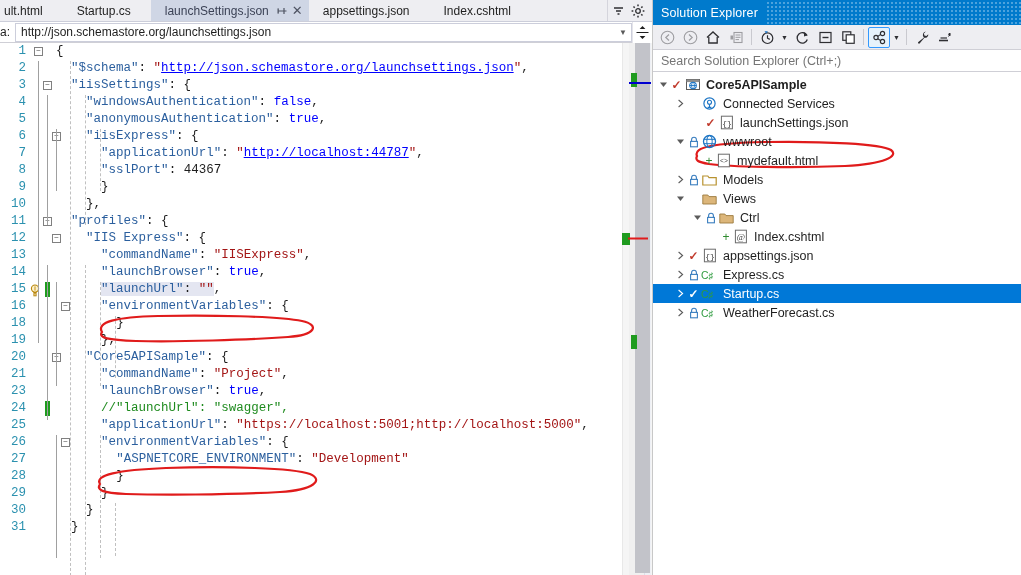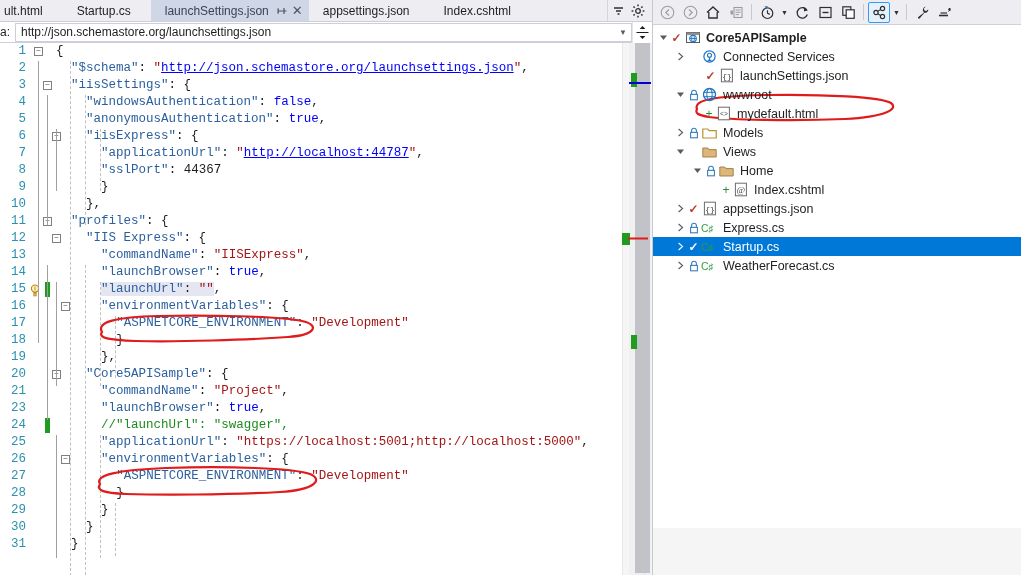--- a/index.html
+++ b/index.html
@@ -505,24 +505,20 @@
               </svg></span>
             <span class="changebar"></span>
             <span class="codetext" style="left: 101.12px;"><span class="t-key sel-hl">"launchUrl"</span><span class="t-punc sel-hl">: </span><span class="t-str sel-hl">""</span><span class="t-punc">,</span></span>
           </div>
           <div class="code-row">
             <span class="ln">16</span>
             <span class="outline" style="left: 61px;"></span>
             <span class="codetext" style="left: 101.12px;"><span class="t-key">"environmentVariables"</span><span class="t-punc">: {</span></span>
           </div>
           <div class="code-row">
-            <span class="ln">17</span>
-            <span class="codetext" style="left: 116.16px;"><span class="t-key">"ASPNETCORE_ENVIRONMENT"</span><span class="t-punc">: </span><span class="t-str">"Development"</span></span>
-          </div>
-          <div class="code-row">
             <span class="ln">18</span>
             <span class="codetext" style="left: 116.16px;"><span class="t-brace">}</span></span>
           </div>
           <div class="code-row">
             <span class="ln">19</span>
             <span class="codetext" style="left: 101.12px;"><span class="t-brace">},</span></span>
           </div>
           <div class="code-row">
             <span class="ln">20</span>
             <span class="outline" style="left: 52px;"></span>
@@ -608,20 +604,24 @@
 
       <div id="green-marker-left"></div>
       <svg id="red-arrow-left" viewBox="0 0 22 7">
         <path d="M0 3.5 L20 3.5" stroke="#e01b1b" stroke-width="2"></path>
       </svg>
     </div>
   </div>
 
   <div id="sol-pane">
 
+    <div id="sol-title">
+      <span id="sol-title-text">Solution Explorer</span>
+      <span id="sol-title-dots"></span>
+    </div>
 
     <div id="sol-toolbar">
         <div class="tb-btn disabled">
           <svg width="15" height="15" viewBox="0 0 15 15">
             <circle cx="7.5" cy="7.5" r="6.3" fill="none" stroke="#2f2f33" stroke-width="1.1"></circle>
             <path d="M9 4.5 L5.8 7.5 L9 10.5" fill="none" stroke="#2f2f33" stroke-width="1.2"></path>
           </svg>
         </div>
         <div class="tb-btn disabled">
           <svg width="15" height="15" viewBox="0 0 15 15">
@@ -687,20 +687,23 @@
         </div>
         <div class="tb-btn">
           <svg width="16" height="15" viewBox="0 0 16 15">
             <path d="M2 10.5 L11 10.5" stroke="#2f2f33" stroke-width="1.6"></path>
             <path d="M3.5 8 L10 8" stroke="#2f2f33" stroke-width="1.2"></path>
             <path d="M12.5 3 L12.5 6 M11 4 L13.8 5.2 M11.5 6.5 L13.5 3.5" stroke="#2f2f33" stroke-width="1"></path>
           </svg>
         </div>
       </div>
 
+    <div id="sol-search">
+      <input type="text" placeholder="Search Solution Explorer (Ctrl+;)" style="">
+    </div>
 
     <div id="sol-tree">
       <svg class="ink" style="left:32px; top:68px;" width="215" height="30" viewBox="0 0 215 30">
         <path d="M12 16 C 8 7, 30 3, 80 2 C 140 1, 196 4, 206 10 C 214 16, 200 24, 160 26
                  C 110 28, 46 27, 24 24 C 12 22, 10 20, 12 16 Z" fill="none" stroke="#e01b1b" stroke-width="2.2" stroke-linecap="round"></path>
       </svg>
     <div class="tr" style="padding-left: 3px;">
           <span class="expander">
             <svg width="9" height="9" viewBox="0 0 9 9">
               <path d="M1 2.6 L8 2.6 L4.5 7 Z" fill="currentColor"></path>
@@ -819,21 +822,21 @@
             <svg width="10" height="12" viewBox="0 0 10 12">
               <path d="M2.6 5.4 L2.6 3.6 A2.4 2.4 0 0 1 7.4 3.6 L7.4 5.4" fill="none" stroke="#3a7ebf" stroke-width="1.1"></path>
               <rect x="1.6" y="5.4" width="6.8" height="5.4" fill="none" stroke="#3a7ebf" stroke-width="1.1"></rect>
             </svg>
           </span>
           <span class="ticon">
             <svg width="16" height="14" viewBox="0 0 16 14">
               <path d="M0.8 3 L0.8 12 L14.2 12 L14.2 4.6 L7 4.6 L5.8 3 Z" fill="#dcb67a" stroke="#9c7b3e" stroke-width="0.9"></path>
             </svg>
           </span>
-          <span class="tlabel">Home</span>
+          <span class="tlabel">Ctrl</span>
         </div>
         <div class="tr" style="padding-left: 54px;">
           <span class="expander"></span>
           <span class="plusmark">+</span>
           <span class="ticon">
             <svg width="14" height="15" viewBox="0 0 14 15">
               <rect x="1.4" y="1.2" width="11" height="12.6" fill="#ffffff" stroke="#6b6b6b" stroke-width="1"></rect>
               <text x="7" y="10.8" font-size="9" font-family="Liberation Serif, serif" text-anchor="middle" fill="#3a3a3a">@</text>
             </svg>
           </span>

